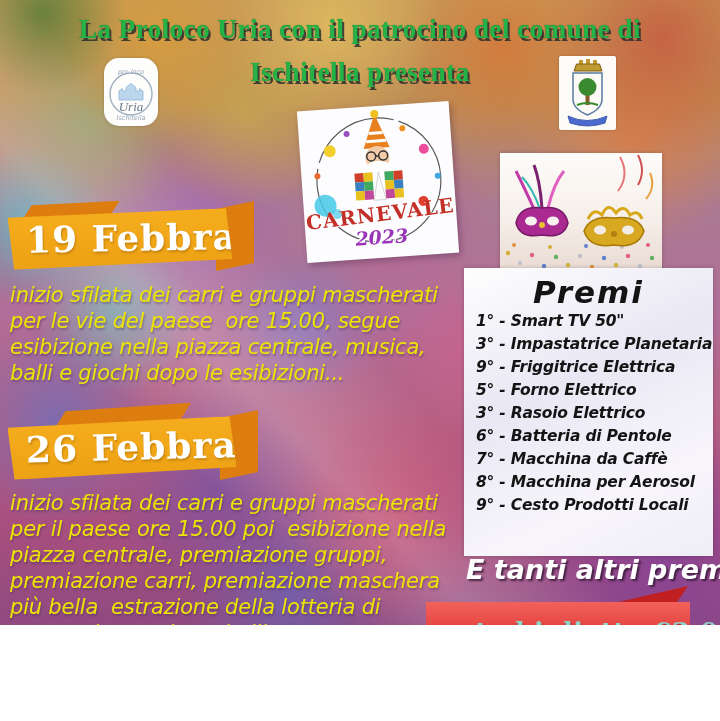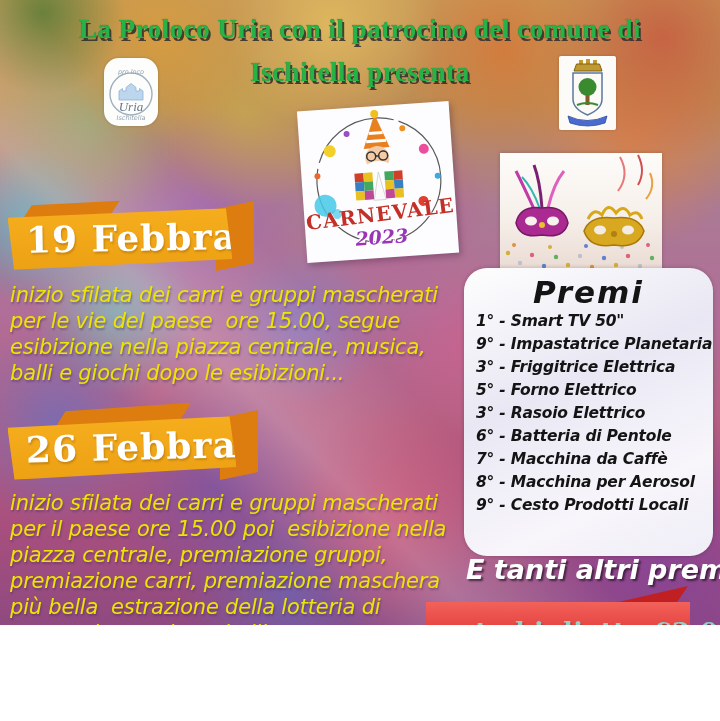--- a/index.html
+++ b/index.html
@@ -75,21 +75,21 @@
     font-family:"DejaVu Sans", sans-serif; font-weight:normal; font-style:italic;
     font-size:21px; line-height:26px; color:#ece403; letter-spacing:-0.2px;
     text-shadow:1px 2px 2px rgba(70,45,90,0.45); z-index:3;
   }
   .para1{top:282px;}
   .para2{top:490px;}
   
   .premi{
     position:absolute; left:464px; top:268px; width:249px; height:288px;
     background:linear-gradient(155deg,#fefefe 0%,#e9e7f3 40%,#f8f6fb 75%,#efedf6 100%);
-    z-index:5; box-shadow:0 0 4px rgba(0,0,0,0.22); color:#141414;border-radius:23px;
+    z-index:5; box-shadow:0 0 4px rgba(0,0,0,0.22); color:#141414;
   }
   .premi-title{
     text-align:center; font-weight:bold; font-style:italic; font-size:31px;
     padding-top:6px; letter-spacing:2px; font-family:"DejaVu Sans",sans-serif;
   }
   .premi-item{
     padding-left:12px; font-size:15.5px; line-height:23px; font-style:italic;
     font-weight:bold; letter-spacing:-0.2px; white-space:nowrap;
   }
   
@@ -251,22 +251,22 @@
   <div class="para para2">inizio sfilata dei carri e gruppi mascherati
 per il paese ore 15.00 poi  esibizione nella
 piazza centrale, premiazione gruppi,
 premiazione carri, premiazione maschera
 più bella  estrazione della lotteria di
 carnevale, musica e balli.</div>
 
   <div class="premi">
     <div class="premi-title">Premi</div>
     <div class="premi-item">1° - Smart TV 50"</div>
-    <div class="premi-item">9° - Impastatrice Planetaria</div>
-    <div class="premi-item">3° - Friggitrice Elettrica</div>
+    <div class="premi-item">3° - Impastatrice Planetaria</div>
+    <div class="premi-item">9° - Friggitrice Elettrica</div>
     <div class="premi-item">5° - Forno Elettrico</div>
     <div class="premi-item">3° - Rasoio Elettrico</div>
     <div class="premi-item">6° - Batteria di Pentole</div>
     <div class="premi-item">7° - Macchina da Caffè</div>
     <div class="premi-item">8° - Macchina per Aerosol</div>
     <div class="premi-item">9° - Cesto Prodotti Locali</div>
   </div>
 
   <div class="more">
     <span>E tanti altri premi</span>

